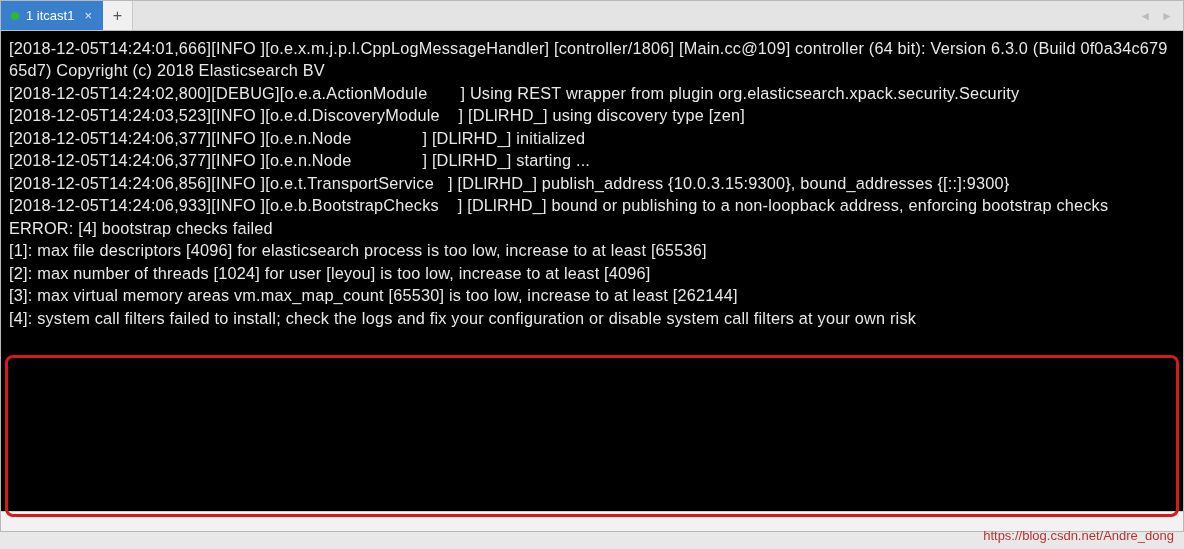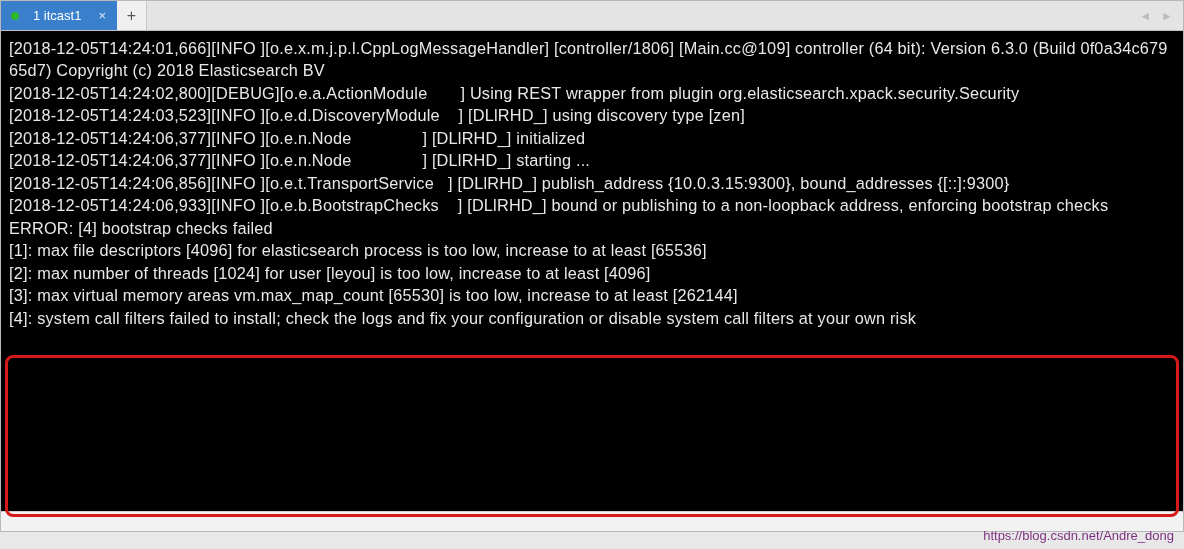--- a/index.html
+++ b/index.html
@@ -24,21 +24,21 @@
     border-bottom: 1px solid #c0c0c0;
     position: relative;
   }
   .tab {
     display: flex;
     align-items: center;
     padding: 0 8px 0 10px;
     background: #3a7fcb;
     color: #fff;
     font-size: 13px;
-    gap: 14px;
+    gap: 7px;
     cursor: pointer;
   }
   .tab .dot {
     width: 8px; height: 8px; border-radius: 50%;
     background: #2db92d;
   }
   .tab .close {
     color: #dfe9f5;
     font-size: 13px;
     padding: 0 3px;
@@ -90,21 +90,21 @@
     left: 4px;
     right: 4px;
     top: 324px;
     height: 162px;
     pointer-events: none;
   }
   .watermark {
     position: absolute;
     right: 10px;
     bottom: 6px;
-    color: #701a75;
+    color: #b91c1c;
     font-size: 13px;
     font-family: sans-serif;
     opacity: 0.9;
   }
   .bottom-strip {
     height: 20px;
     background: #f2f2f2;
     border-top: 1px solid #d0d0d0;
   }
 </style>

